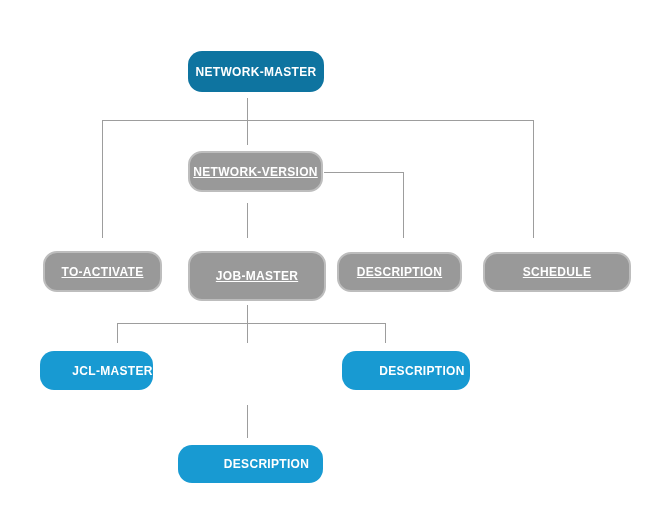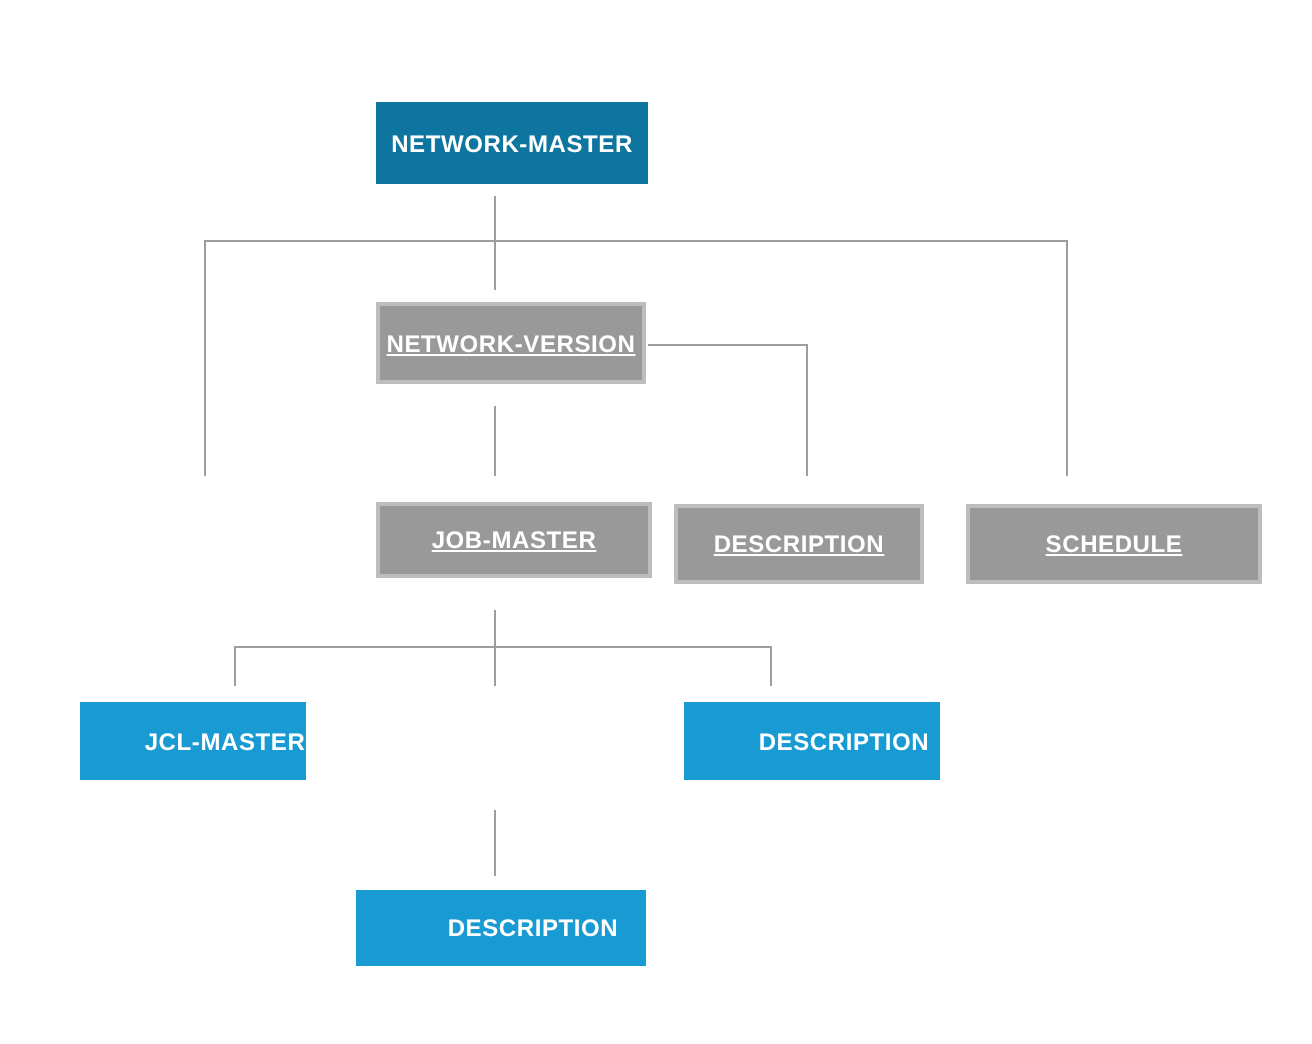--- a/index.html
+++ b/index.html
@@ -29,20 +29,21 @@
     display:flex;
     align-items:center;
     justify-content:center;
     color:var(--text);
     font-size:12px;
     font-weight:bold;
     letter-spacing:0.3px;
     white-space:nowrap;
     cursor:default;
     text-align:center;
+    border-radius:14px;
   }
   .node-root{ background:var(--root-fill); }
   .node-branch{
     background:var(--branch-fill);
     border:2px solid var(--branch-border);
     text-decoration:underline;
   }
   .node-leaf{ background:var(--leaf-fill);padding-left:32px; }
   .line{
     position:absolute;
@@ -66,22 +67,23 @@
   <div class="line v-line" style="left:247px;top:305px;height:38px"></div>
   <div class="line h-line" style="left:117px;top:323px;width:268px"></div>
   <div class="line v-line" style="left:117px;top:323px;height:20px"></div>
   <div class="line v-line" style="left:385px;top:323px;height:20px"></div>
   <div class="line v-line" style="left:247px;top:405px;height:33px"></div>
 
   <div class="node node-root" style="left:188px;top:51px;width:136px;height:41px">NETWORK-MASTER</div>
 
   <div class="node node-branch" style="left:188px;top:151px;width:135px;height:41px">NETWORK-VERSION</div>
 
+  <div class="node node-branch" style="left:43px;top:251px;width:119px;height:41px">TO-ACTIVATE</div>
 
-  <div class="node node-branch" style="left:188px;top:251px;width:138px;height:38px">JOB-MASTER</div>
+  <div class="node node-branch" style="left:188px;top:251px;width:138px;height:50px">JOB-MASTER</div>
 
   <div class="node node-branch" style="left:337px;top:252px;width:125px;height:40px">DESCRIPTION</div>
 
   <div class="node node-branch" style="left:483px;top:252px;width:148px;height:40px">SCHEDULE</div>
 
   <div class="node node-leaf" style="left:40px;top:351px;width:113px;height:39px">JCL-MASTER</div>
 
 
   <div class="node node-leaf" style="left:342px;top:351px;width:128px;height:39px">DESCRIPTION</div>
 

